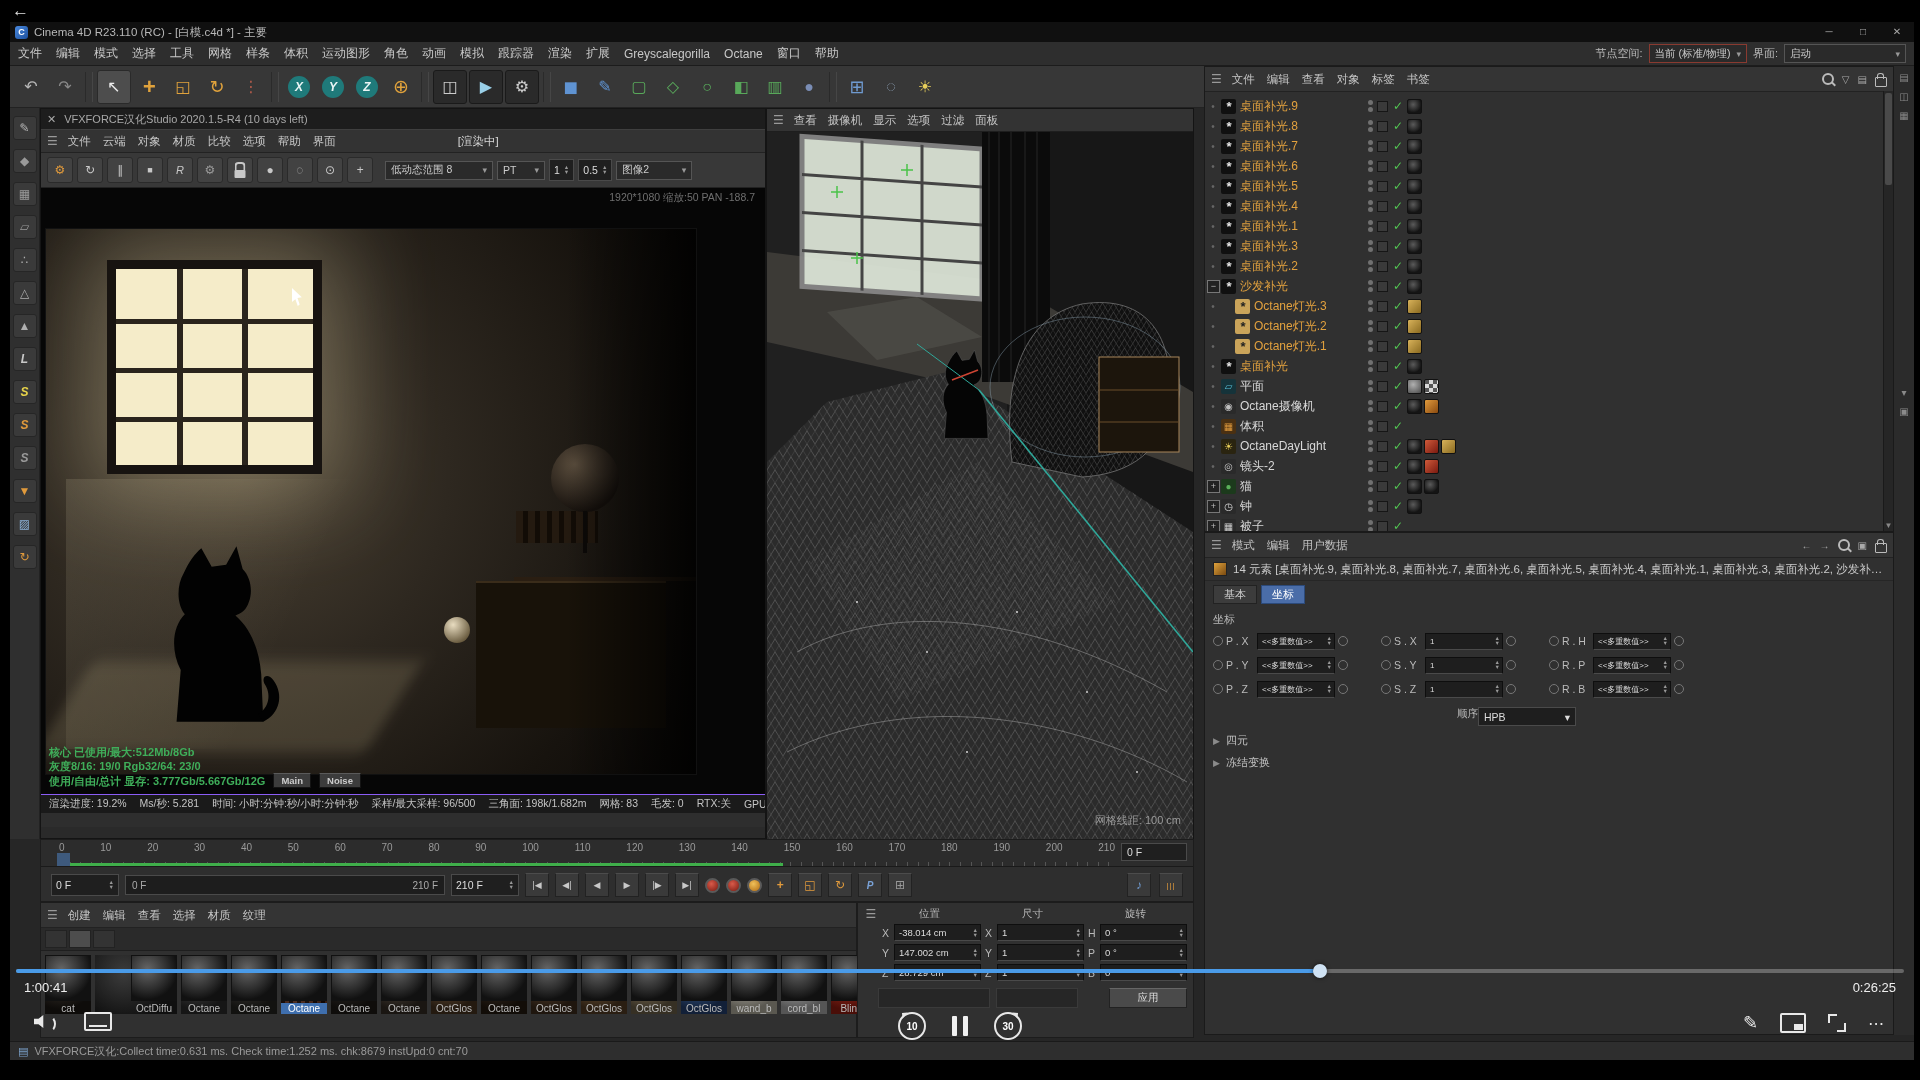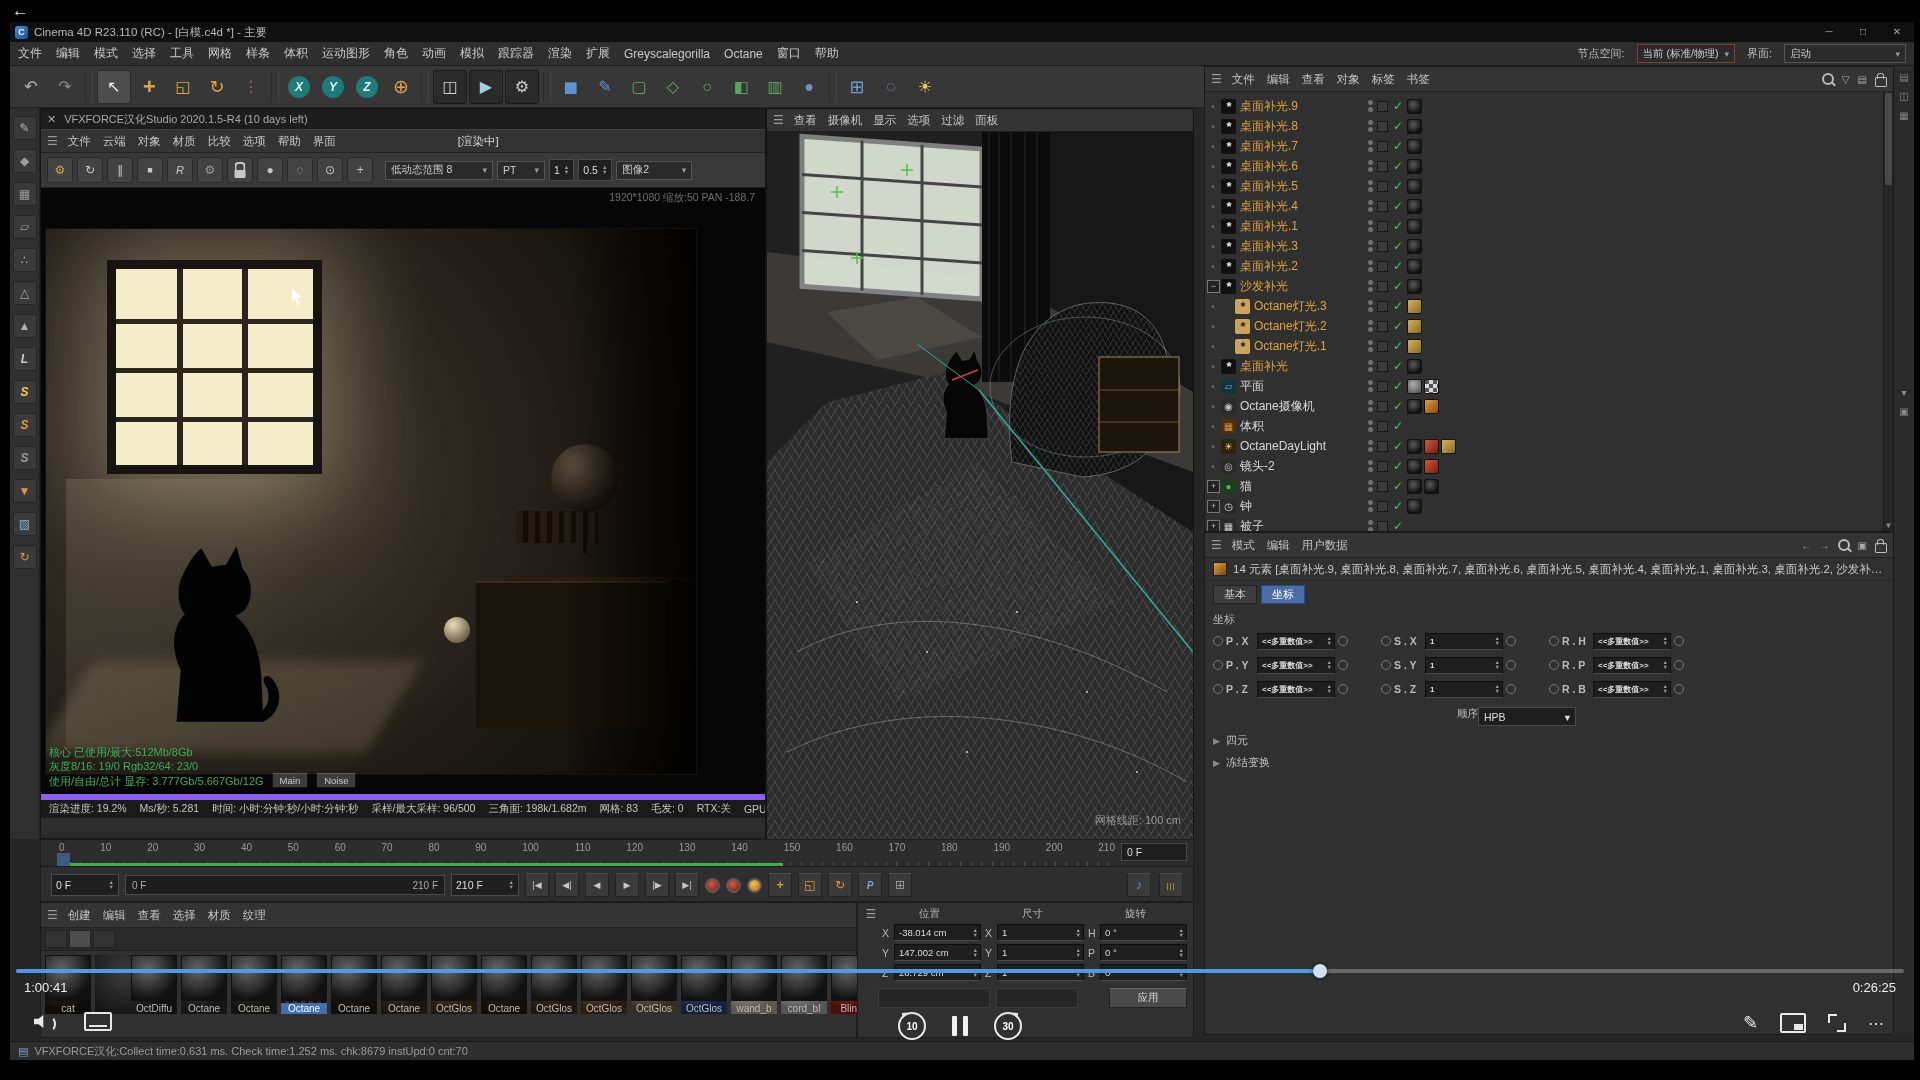--- a/index.html
+++ b/index.html
@@ -9,21 +9,21 @@
   .video{position:absolute;left:10px;top:22px;width:1904px;height:1038px;background:#262626;overflow:hidden;}
   .back{position:absolute;left:12px;top:0;height:22px;color:#e0e0e0;font-size:17px;line-height:22px;cursor:pointer;}
   
   .titlebar{position:absolute;left:0;top:0;width:100%;height:20px;background:#101010;display:flex;align-items:center;color:#b8b8b8;font-size:11.5px;}
   .appico{width:13px;height:13px;margin:0 6px 0 5px;border-radius:3px;background:linear-gradient(135deg,#4a8ae0,#1c4f9c);color:#fff;font-size:9px;font-weight:bold;text-align:center;line-height:13px;}
   .wbtns{margin-left:auto;display:flex;}
   .wbtn{width:34px;height:20px;text-align:center;line-height:20px;color:#aaa;font-size:10px;}
   
   .menubar{position:absolute;left:0;top:20px;width:100%;height:24px;background:#2e2e2e;border-bottom:1px solid #1c1c1c;display:flex;align-items:center;padding:0 8px;box-sizing:border-box;color:#c8c8c8;font-size:12px;}
   .menubar .mi{margin-right:14px;white-space:nowrap;}
-  .mb-right{margin-left:auto;display:flex;align-items:center;gap:12px;font-size:11px;color:#bbb;white-space:nowrap;justify-content:center;}
+  .mb-right{margin-left:auto;display:flex;align-items:center;gap:6px;font-size:11px;color:#bbb;white-space:nowrap;justify-content:center;}
   .dd{height:17px;background:#2a2a2a;border:1px solid #555;display:flex;align-items:center;padding:0 5px;gap:6px;color:#ccc;font-size:10.5px;}
   .dd .caret{color:#999;font-size:9px;}
   .dd.red{border-color:#8a3a30;}
   
   .toolbar{position:absolute;left:0;top:44px;width:1194px;height:42px;background:#373737;border-bottom:1px solid #222;display:flex;align-items:center;padding:0 4px;box-sizing:border-box;overflow:hidden;}
   .tbi{width:32px;height:32px;margin:0 1px;border-radius:3px;display:flex;align-items:center;justify-content:center;font-size:16px;color:#ccc;flex:none;}
   .tbi.pressed{background:#4d4d4d;border:1px solid #2a2a2a;}
   .tbi.dark{background:#2a2a2a;border:1px solid #1a1a1a;}
   .tbi.circle i{width:22px;height:22px;border-radius:50%;background:#1f7a7a;color:#eaf5f5;font-size:12px;font-weight:bold;display:flex;align-items:center;justify-content:center;}
   .tbi.sep{width:6px;border-left:1px solid #2a2a2a;border-right:1px solid #464646;height:30px;margin:0 3px;border-radius:0;}
@@ -55,24 +55,24 @@
     box-shadow:0 0 90px 22px rgba(255,238,190,.30);}
   .beam{position:absolute;left:20px;top:250px;width:360px;height:270px;background:linear-gradient(115deg,rgba(255,240,200,.12),rgba(255,240,200,0) 60%);}
   .floorlight{position:absolute;left:18px;top:432px;width:330px;height:92px;background:rgba(255,232,180,.14);filter:blur(7px);transform:skewX(-32deg);}
   .rlamp{position:absolute;left:505px;top:215px;width:68px;height:68px;border-radius:50%;background:radial-gradient(circle at 35% 30%,#5a4d3d,#15100c 75%);}
   .rlampstand{position:absolute;left:537px;top:282px;width:4px;height:42px;background:#0d0a08;}
   .rshelf{position:absolute;left:468px;top:348px;width:186px;height:4px;background:#2a1e12;}
   .rbooks{position:absolute;left:470px;top:282px;width:82px;height:32px;background:repeating-linear-gradient(90deg,#241a10 0 7px,#120c06 7px 12px);}
   .rdresser{position:absolute;left:430px;top:352px;width:190px;height:145px;background:#181209;border-top:2px solid #3a2c1a;}
   .rball{position:absolute;left:398px;top:388px;width:26px;height:26px;border-radius:50%;background:radial-gradient(circle at 35% 30%,#e8dcc0,#6a5c40 75%);}
   .rcat{position:absolute;left:112px;top:316px;width:128px;height:180px;}
-  .oc-stats{position:absolute;left:8px;bottom:6px;color:#3fae5a;font-size:11px;line-height:14px;}
+  .oc-stats{position:absolute;left:8px;bottom:6px;color:#3fae5a;font-size:11px;line-height:14px;font-weight:bold;}
   .oc-stats .l3{display:flex;align-items:center;}
   .mini{font-size:9.5px;background:#3c3c3c;border:1px solid #141414;border-top-color:#5a5a5a;color:#ccc;padding:0 7px;height:13px;line-height:13px;margin-left:8px;}
-  .oc-prog{height:17px;background:#1a1a1a;border-top:6px solid #8b5cf6;display:flex;align-items:center;gap:13px;padding:0 8px;font-size:10.5px;color:#c4c4c4;white-space:nowrap;overflow:hidden;}
+  .oc-prog{height:17px;background:#1a1a1a;border-top:1px solid #8b5cf6;display:flex;align-items:center;gap:13px;padding:0 8px;font-size:10.5px;color:#c4c4c4;white-space:nowrap;overflow:hidden;}
   .oc-bottom{height:14px;background:#2e2e2e;border-top:1px solid #1a1a1a;}
   
   .vp{position:absolute;left:756px;top:86px;width:428px;height:731px;background:#202020;border:1px solid #141414;box-sizing:border-box;}
   .vp-menu{height:22px;background:#333;border-bottom:1px solid #1e1e1e;display:flex;align-items:center;padding:0 6px;font-size:11.5px;color:#c4c4c4;}
   .vp-menu .mi{margin-right:11px;}
   .vp-right{margin-left:auto;display:flex;gap:6px;color:#aaa;font-size:11px;}
   .grid-info{position:absolute;right:12px;bottom:10px;color:#9a9a9a;font-size:11px;}
   
   .om{position:absolute;left:1194px;top:44px;width:690px;height:466px;background:#303030;border:1px solid #1a1a1a;box-sizing:border-box;overflow:hidden;}
   .pan-menu{height:24px;background:#343434;border-bottom:1px solid #222;display:flex;align-items:center;padding:0 6px;font-size:11.5px;color:#c4c4c4;gap:0;}
@@ -114,21 +114,21 @@
   
   .am{position:absolute;left:1194px;top:510px;width:690px;height:503px;background:#303030;border:1px solid #1a1a1a;box-sizing:border-box;color:#c4c4c4;}
   .am-info{height:22px;display:flex;align-items:center;gap:6px;padding:0 8px;font-size:11.5px;color:#ccc;border-bottom:1px solid #262626;overflow:hidden;white-space:nowrap;}
   .am-info .sq{width:12px;height:12px;flex:none;background:linear-gradient(135deg,#e0a23c,#7a4a10);border:1px solid #222;}
   .am-info span{overflow:hidden;text-overflow:ellipsis;}
   .am-tabs{display:flex;gap:4px;padding:4px 8px;}
   .am-tab{height:17px;line-height:17px;padding:0 10px;background:#3c3c3c;border:1px solid #222;font-size:11px;color:#ccc;}
   .am-tab.on{background:#4a6da8;color:#fff;border-color:#2c4a7a;}
   .am-sec{font-size:11px;color:#b8b8b8;padding:4px 8px 2px;}
   .am-grid{display:grid;grid-template-rows:repeat(3,24px);grid-auto-flow:column;grid-auto-columns:168px;margin-left:8px;}
-  .fld{display:flex;align-items:center;gap:3px;font-weight:bold;}
+  .fld{display:flex;align-items:center;gap:3px;}
   .fld .cir{width:8px;height:8px;border:1.5px solid #777;border-radius:50%;flex:none;}
   .fld .lb{width:28px;font-size:10.5px;color:#bbb;flex:none;}
   .fbox{width:78px;height:17px;background:#1e1e1e;border:1px solid #0e0e0e;border-bottom-color:#4a4a4a;display:flex;align-items:center;padding:0 2px 0 4px;box-sizing:border-box;gap:2px;}
   .fbox .val{flex:1;font-size:8px;color:#ddd;overflow:hidden;white-space:nowrap;}
   .order-row{display:flex;gap:0;margin:6px 0 0 252px;font-size:10.5px;color:#bbb;}
   .order-dd{width:86px;height:17px;background:#1e1e1e;border:1px solid #4a4a4a;display:flex;align-items:center;justify-content:space-between;padding:0 5px;font-size:10.5px;color:#ddd;}
   .fold{display:flex;align-items:center;gap:6px;font-size:11px;color:#c0c0c0;padding:7px 8px 0;}
   .fold .tri{color:#8a8a8a;font-size:9px;}
   
   .rail{position:absolute;left:1884px;top:44px;width:20px;height:969px;background:#2b2b2b;display:flex;flex-direction:column;align-items:center;padding-top:6px;gap:8px;box-sizing:border-box;color:#8a8a8a;font-size:10px;}

